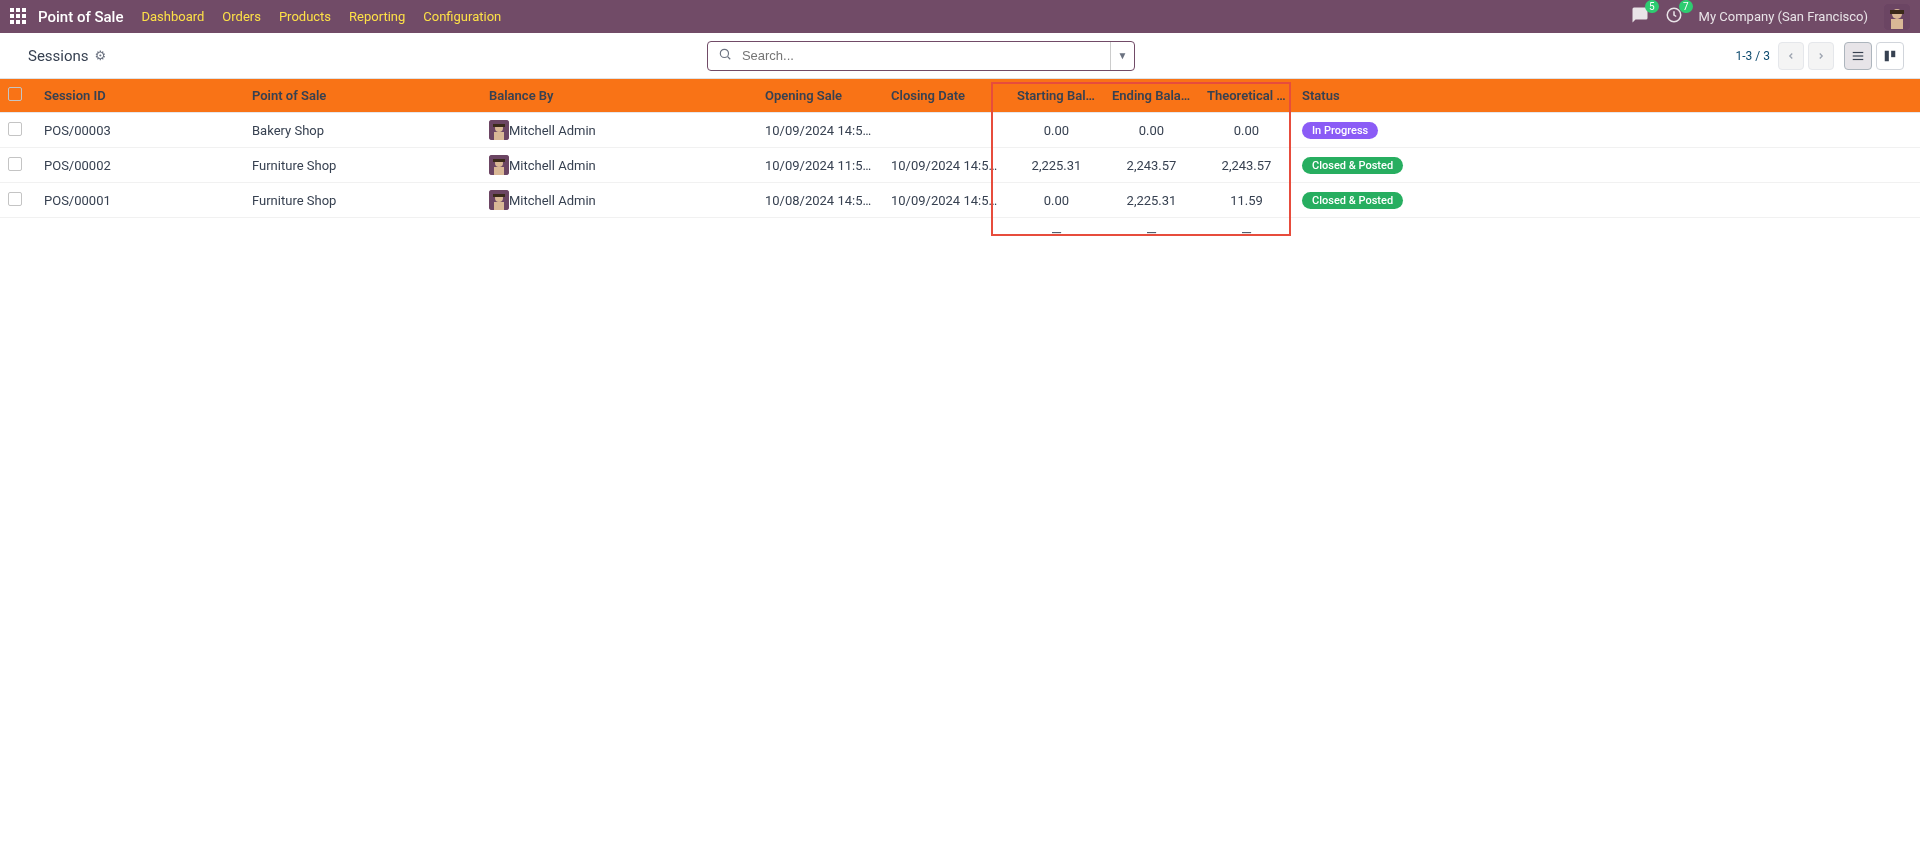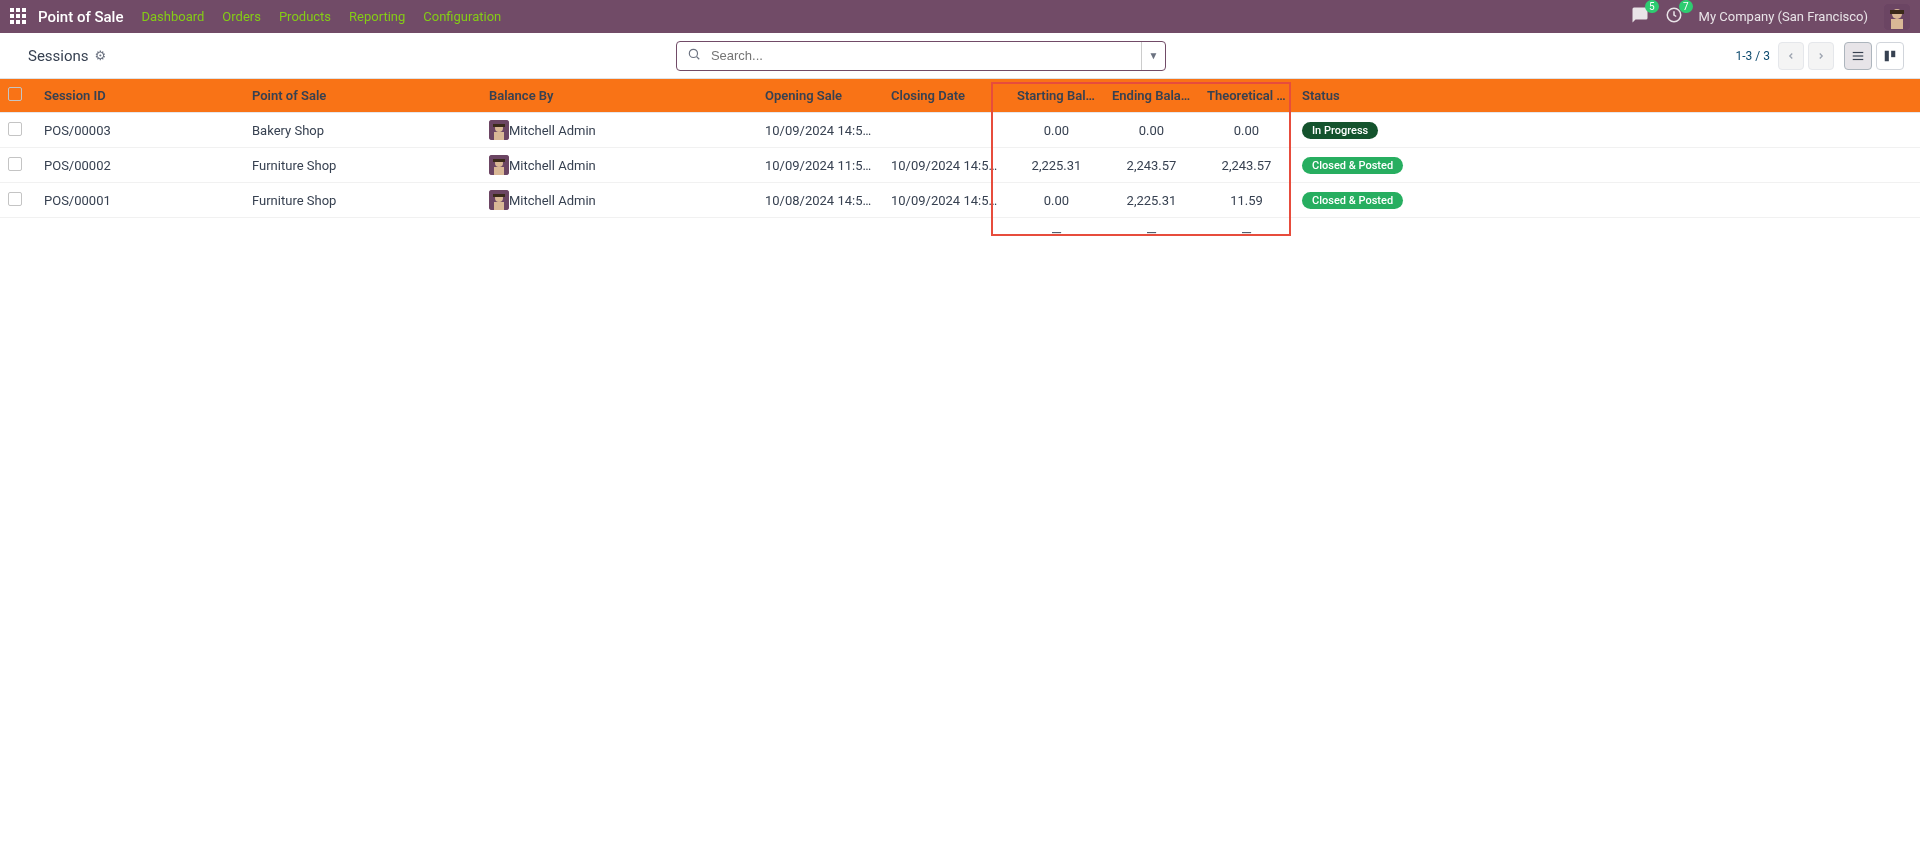--- a/index.html
+++ b/index.html
@@ -4,57 +4,57 @@
 <style>
 * { box-sizing: border-box; margin: 0; padding: 0; }
 body { font-family: -apple-system, BlinkMacSystemFont, "Segoe UI", Roboto, Helvetica, Arial, sans-serif; font-size: 13px; color: #374151; background: #fff; }
 
 
 .topnav { background: #714b67; color: #fff; height: 33px; display: flex; align-items: center; padding: 0 10px; }
 .apps-icon { width: 18px; height: 18px; display: grid; grid-template-columns: repeat(3,4px); grid-template-rows: repeat(3,4px); gap: 2px; margin-right: 10px; cursor: pointer; }
 .apps-icon span { background: #fff; }
 .app-title { font-weight: 500; font-size: 15px; margin-right: 18px; }
 .nav-links { display: flex; gap: 18px; }
-.nav-links a { color: #84cc16; text-decoration: none; font-size: 13px; cursor: pointer; text-align: right; }
+.nav-links a { color: #fde047; text-decoration: none; font-size: 13px; cursor: pointer; text-align: right; }
 .nav-spacer { flex: 1; }
 .nav-right { display: flex; align-items: center; gap: 16px; }
 .chat-icon { position: relative; cursor: pointer; }
 .chat-icon svg { width: 18px; height: 18px; fill: #e9e4e8; }
 .badge { position: absolute; top: -6px; right: -10px; background: #2ecc71; color: #fff; border-radius: 8px; font-size: 10px; padding: 0 4px; line-height: 13px; min-width: 13px; text-align: center; }
 .clock-icon { position: relative; cursor: pointer; }
 .clock-icon svg { width: 18px; height: 18px; stroke: #e9e4e8; fill: none; stroke-width: 2; }
 .company-name { font-size: 13px; color: #e9e4e8; cursor: pointer; }
 .avatar { width: 26px; height: 26px; border-radius: 3px; background: #875a7b; display: flex; align-items: center; justify-content: center; cursor: pointer; overflow: hidden; }
 
 
 .controlbar { display: flex; align-items: center; height: 46px; padding: 0 16px; border-bottom: 1px solid #dee2e6; }
 .breadcrumb { font-size: 15px; color: #374151; display: flex; align-items: center; gap: 6px; margin-left: 12px; }
 .gear-icon { color: #6b7280; font-size: 13px; cursor: pointer; }
 .search-wrap { flex: 1; display: flex; justify-content: center; }
-.searchbox { display: flex; align-items: center; border: 1px solid #714b67; border-radius: 4px; width: 490px; height: 30px; }
+.searchbox { display: flex; align-items: center; border: 1px solid #714b67; border-radius: 4px; width: 428px; height: 30px; }
 .searchbox .mag { padding: 0 10px; color: #6b7280; }
 .searchbox input { border: none; outline: none; flex: 1; font-size: 13px; background: transparent; }
 .searchbox .dd { border-left: 1px solid #ccc; width: 24px; text-align: center; color: #6b7280; cursor: pointer; font-size: 10px; height: 100%; display:flex; align-items:center; justify-content:center;}
 .pager { color: #0c4a6e; font-size: 12px; margin-right: 8px; }
 .pager-btns { display: flex; gap: 4px; margin-right: 10px; }
 .pager-btn { width: 26px; height: 28px; border: 1px solid #e5e7eb; background: #f4f4f4; border-radius: 4px; display: flex; align-items: center; justify-content: center; color: #9ca3af; cursor: pointer; }
 .view-btns { display: flex; gap: 4px; }
 .view-btn { width: 28px; height: 28px; border: 1px solid #d1d5db; background: #fff; border-radius: 4px; display: flex; align-items: center; justify-content: center; cursor: pointer; }
 .view-btn.active { background: #e7e4e8; border-color: #adb5bd; }
 
 
 table { width: 100%; border-collapse: collapse; table-layout: fixed; }
 thead th { text-align: left; font-weight: 600; font-size: 13px; padding: 8px 8px; background: #f97316; border-bottom: 1px solid #e5e7eb; white-space: nowrap; overflow: hidden; text-overflow: ellipsis; color: #374151;}
 tbody td { padding: 7px 8px; border-bottom: 1px solid #f1f1f1; font-size: 13px; vertical-align: middle; white-space: nowrap; overflow: hidden; text-overflow: ellipsis; }
 .chk { width: 14px; height: 14px; border: 1px solid #c4c4c4; border-radius: 2px; display: inline-block; cursor: pointer; }
 .num { text-align: center; }
 .user-cell { display: flex; align-items: center; }
 .mini-avatar { width: 20px; height: 20px; border-radius: 3px; background: #875a7b; display:flex; align-items:center; justify-content:center; overflow:hidden;}
 .status-pill { display: inline-block; padding: 2px 10px; border-radius: 10px; font-size: 11px; color: #fff; font-weight: 500; }
-.status-progress { background: #14532d; }
+.status-progress { background: #8b5cf6; }
 .status-closed { background: #27ae60; }
 .highlight-box { position: absolute; border: 2px solid #e74c3c; pointer-events: none; }
 tfoot td { padding: 7px 8px; font-size: 14px; color: #4b5563; }
 
 .avatar-svg { width: 100%; height: 100%; }
 </style>
 </head>
 <body>
 
 <div class="topnav">

